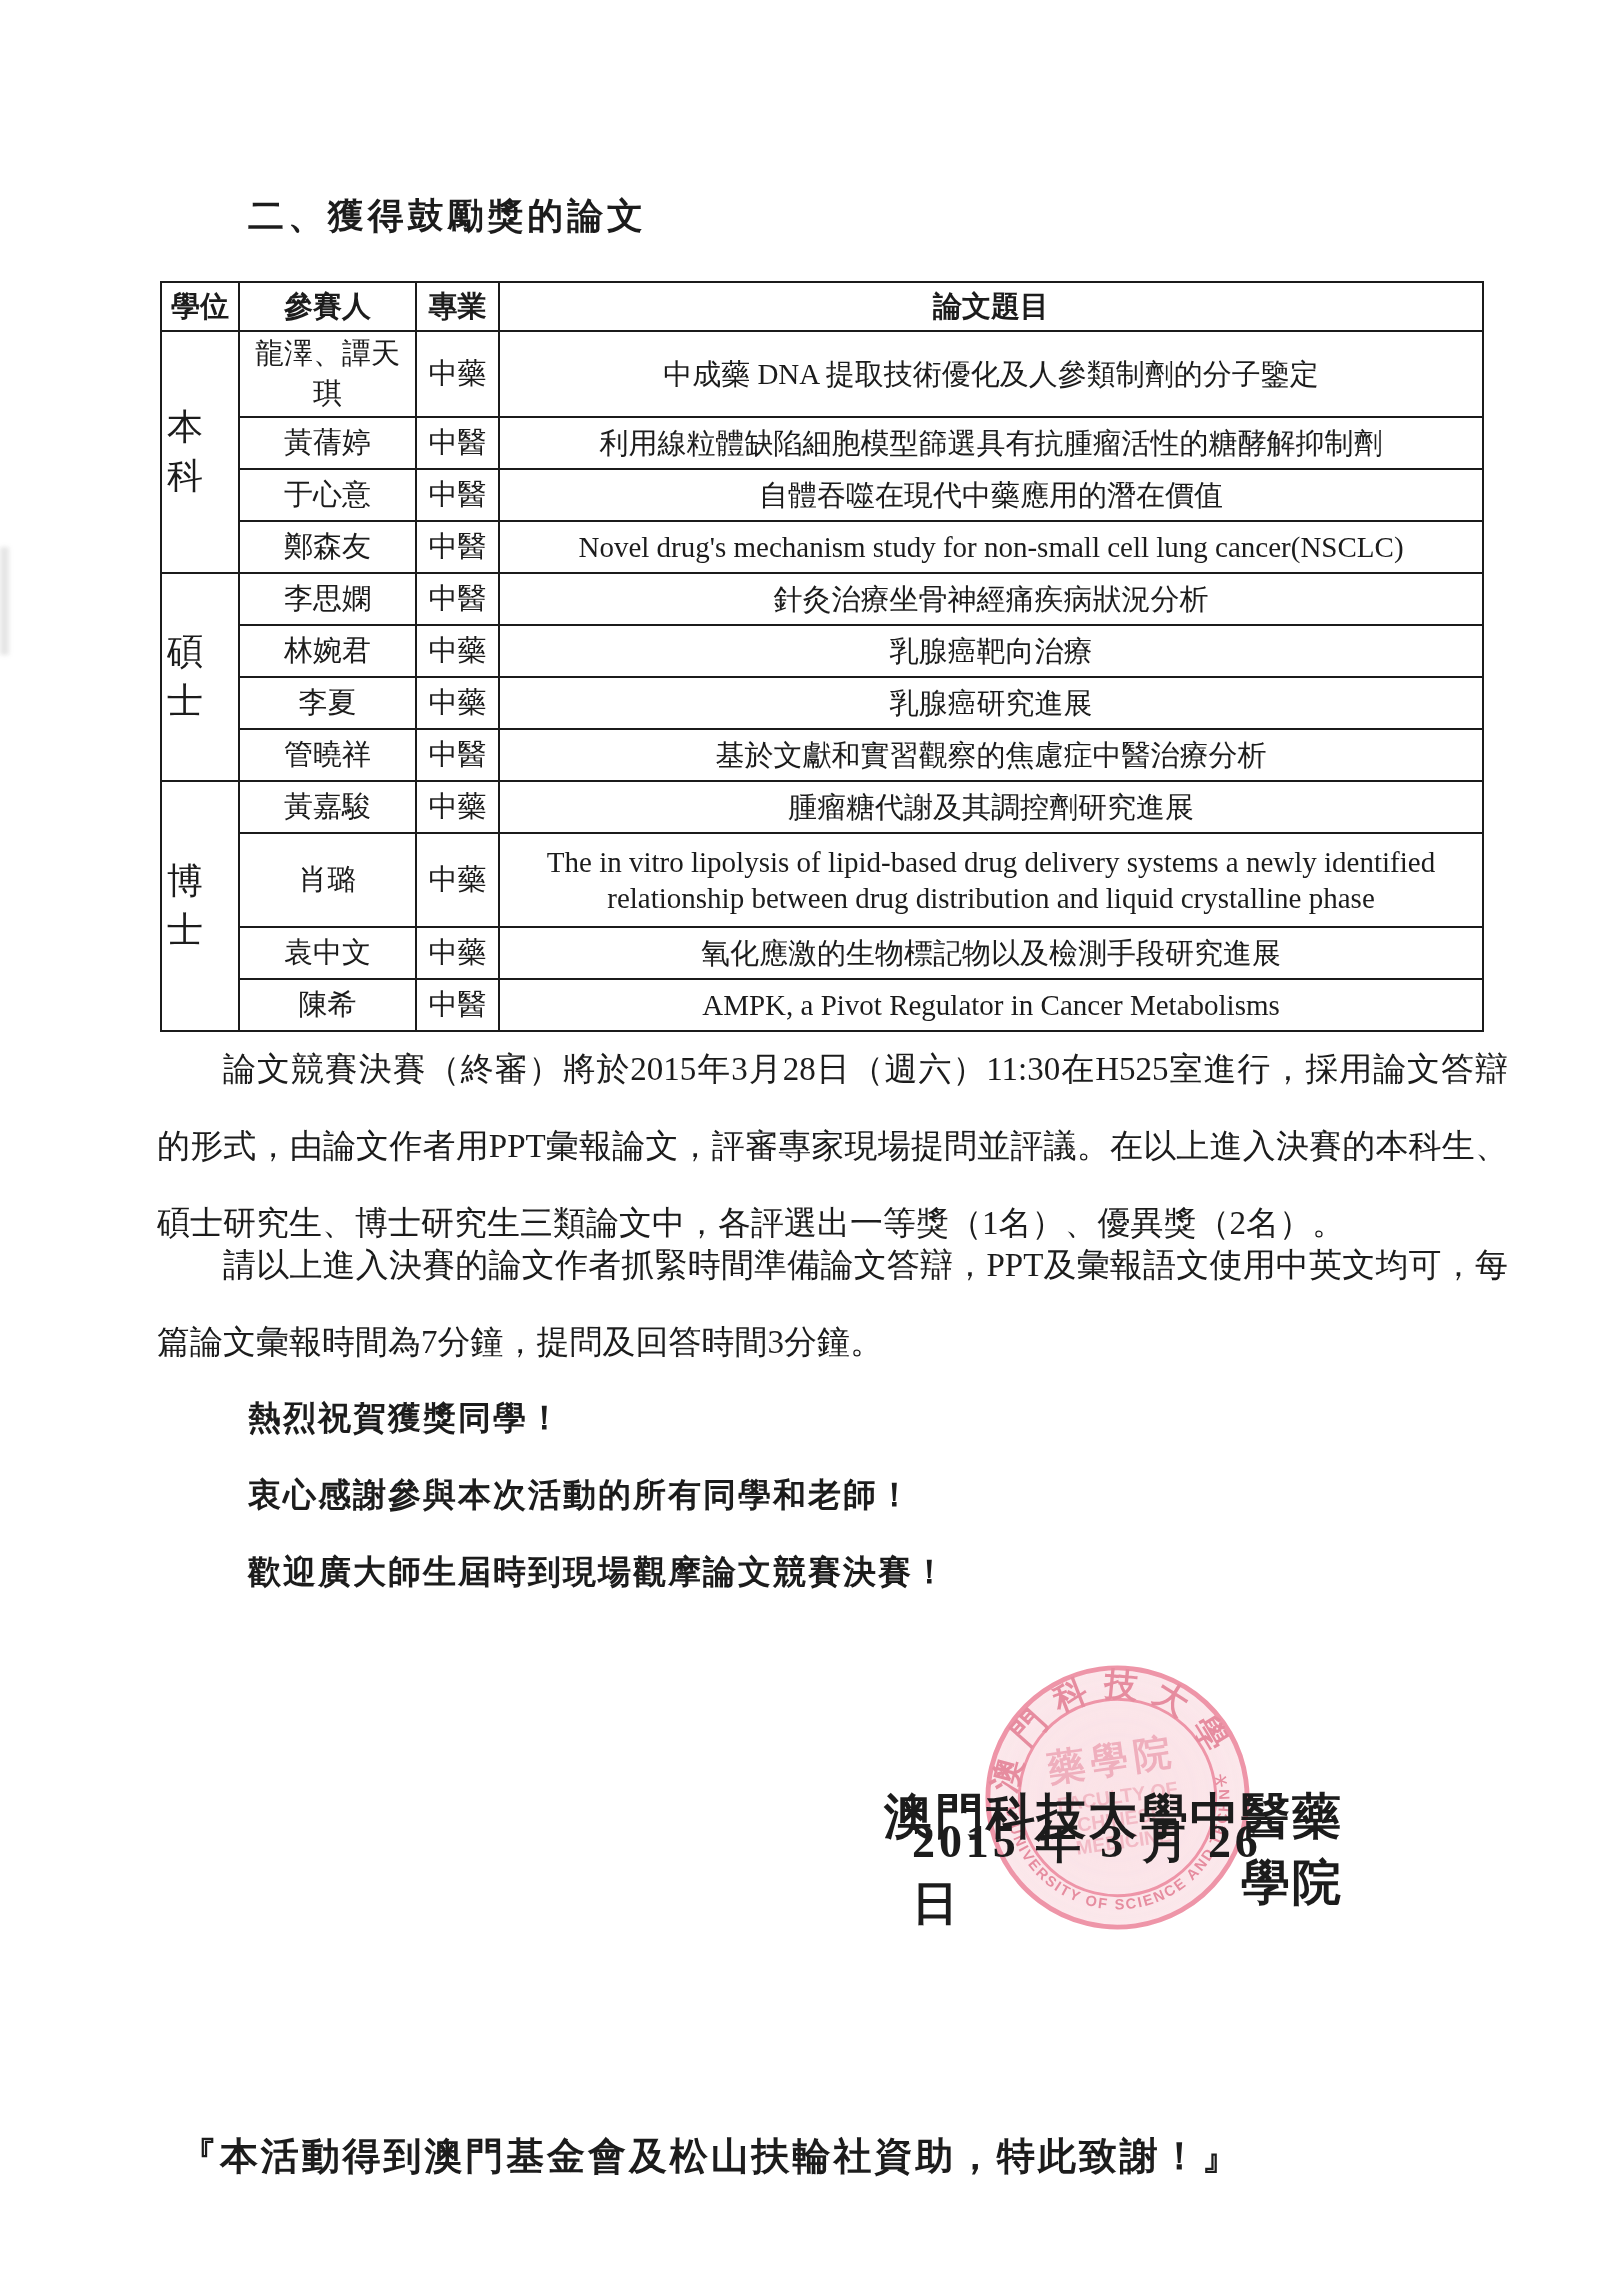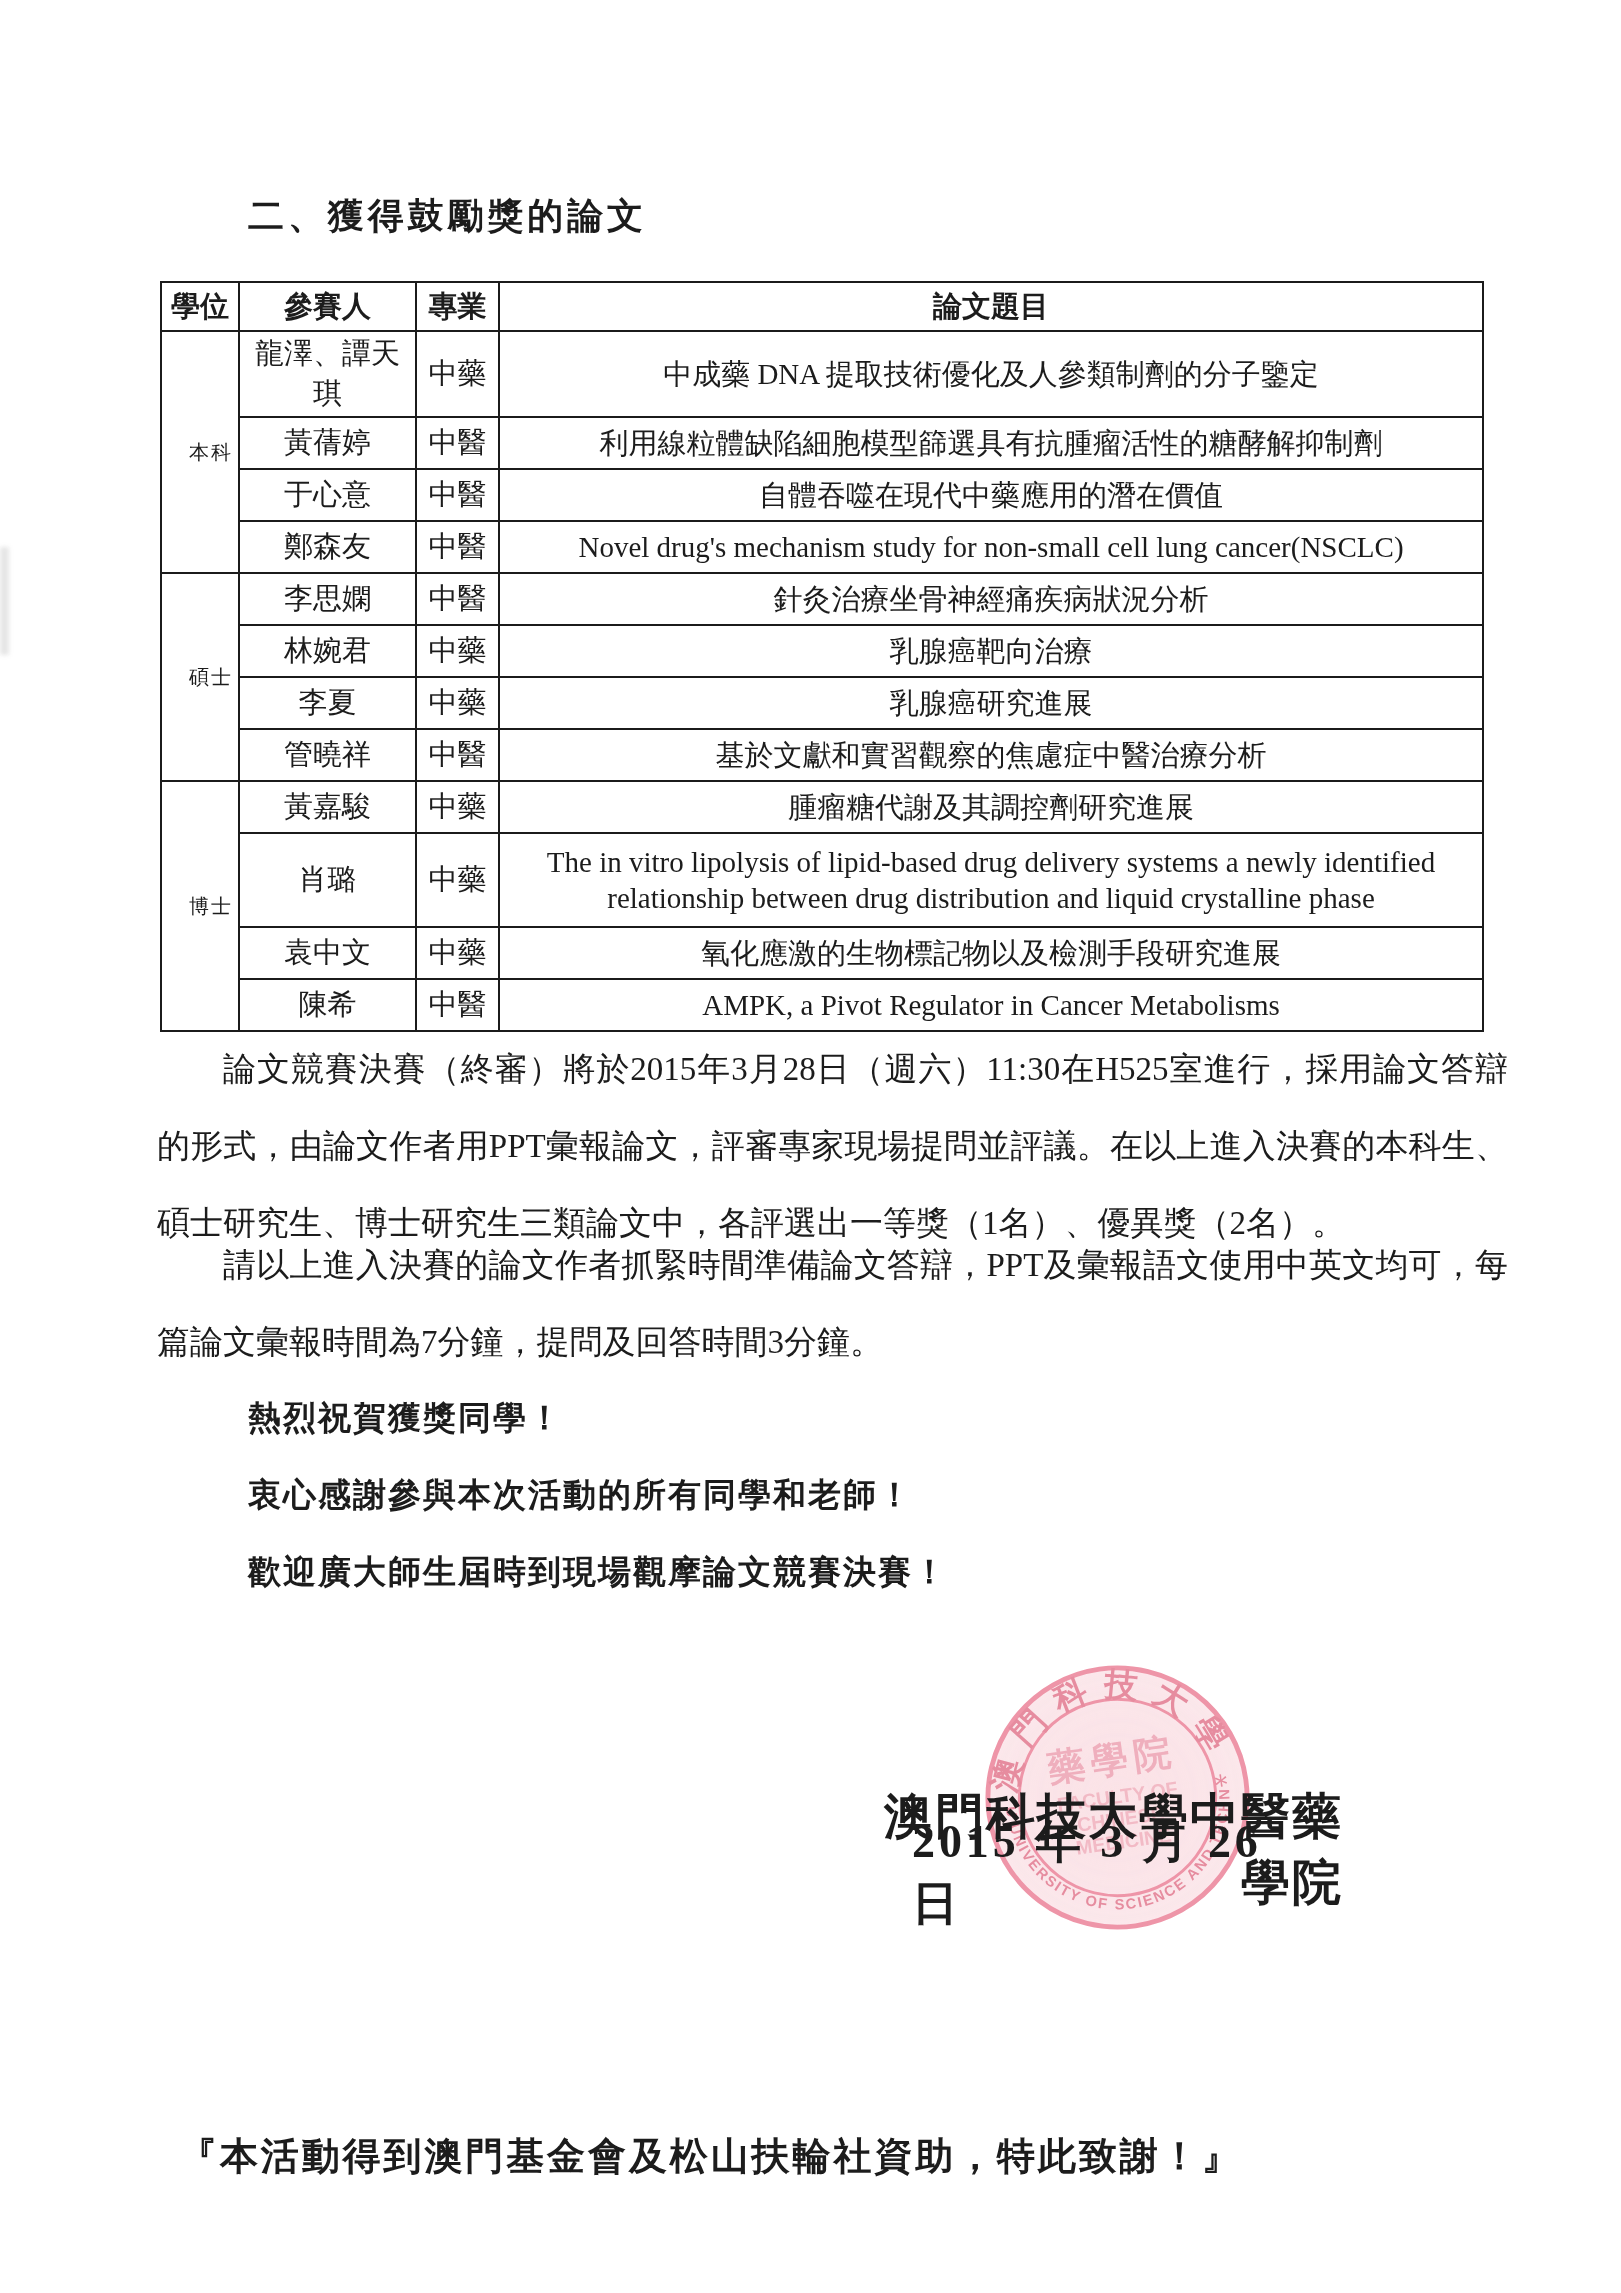--- a/index.html
+++ b/index.html
@@ -24,21 +24,21 @@
   table.award col.c-title{width:984px;}
   table.award th,table.award td{
     border:2px solid #1b1b1b;
     padding:2px 5px;
     vertical-align:middle;
     overflow:hidden;
   }
   table.award{border:2.9px solid #111;}
   table.award th{font-weight:bold;height:43px;text-align:center;font-size:29px;}
   table.award td{height:46px;}
-  td.degree{text-align:right;font-size:20px;letter-spacing:2px;}
+  td.degree{text-align:left;font-size:36px;letter-spacing:2px;}
   td.pname{text-align:center;}
   td.major{text-align:center;}
   td.ptitle{text-align:center;line-height:1.25;}
   tr.tall td{height:88px;}
   
   .para{
     position:absolute;left:157px;width:1351px;
     font-size:33px;line-height:77px;text-align:justify;
     text-indent:2em;
   }

